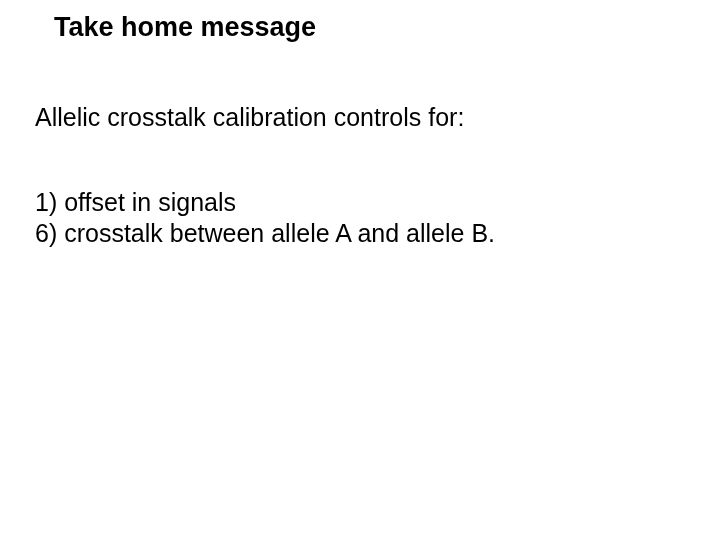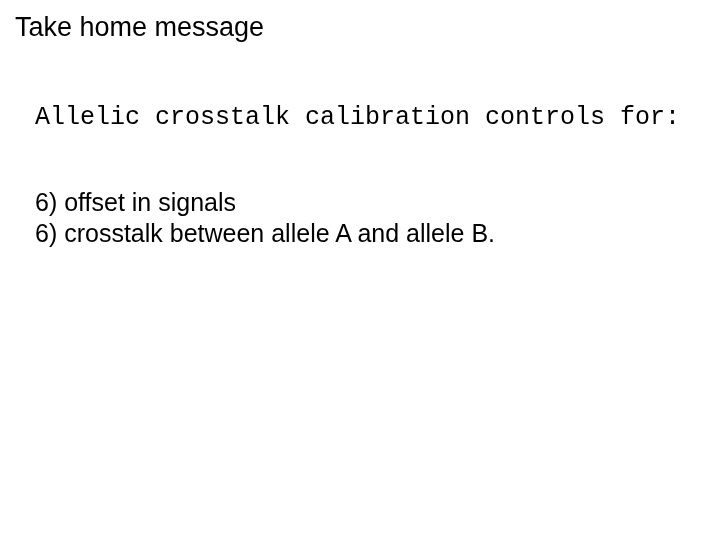--- a/index.html
+++ b/index.html
@@ -10,38 +10,38 @@
     body {
       width: 720px;
       height: 540px;
       background: #ffffff;
       font-family: Arial, Helvetica, sans-serif;
       color: #000000;
       padding: 12px 15px;
     }
     .heading {
       font-size: 27px;
-      font-weight: 400;
+      font-weight: 700;
       margin-bottom: 60px;
+      margin-left: 39px;
     }
     .intro {
       font-size: 25px;
       font-weight: 400;
       margin-left: 20px;
       margin-bottom: 55px;
-      font-family: Liberation Mono, monospace;
     }
     .list-item {
       font-size: 25px;
       font-weight: 400;
       margin-left: 20px;
       line-height: 1.25;
     }
   </style>
 </head>
 <body>
 
 <div class="heading">Take home message</div>
 
 <div class="intro">Allelic crosstalk calibration controls for:</div>
 
-<div class="list-item">6) offset in signals</div>
+<div class="list-item">1) offset in signals</div>
 <div class="list-item">6) crosstalk between allele A and allele B.</div>
 
 </body></html>

